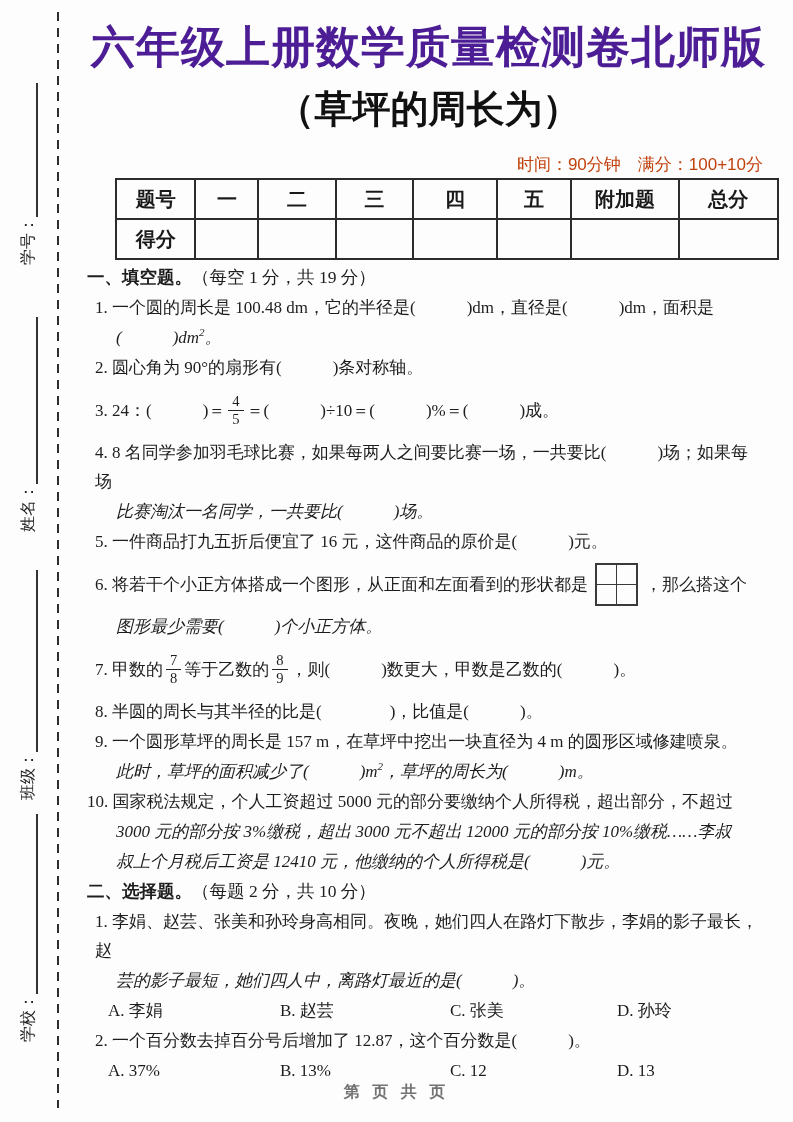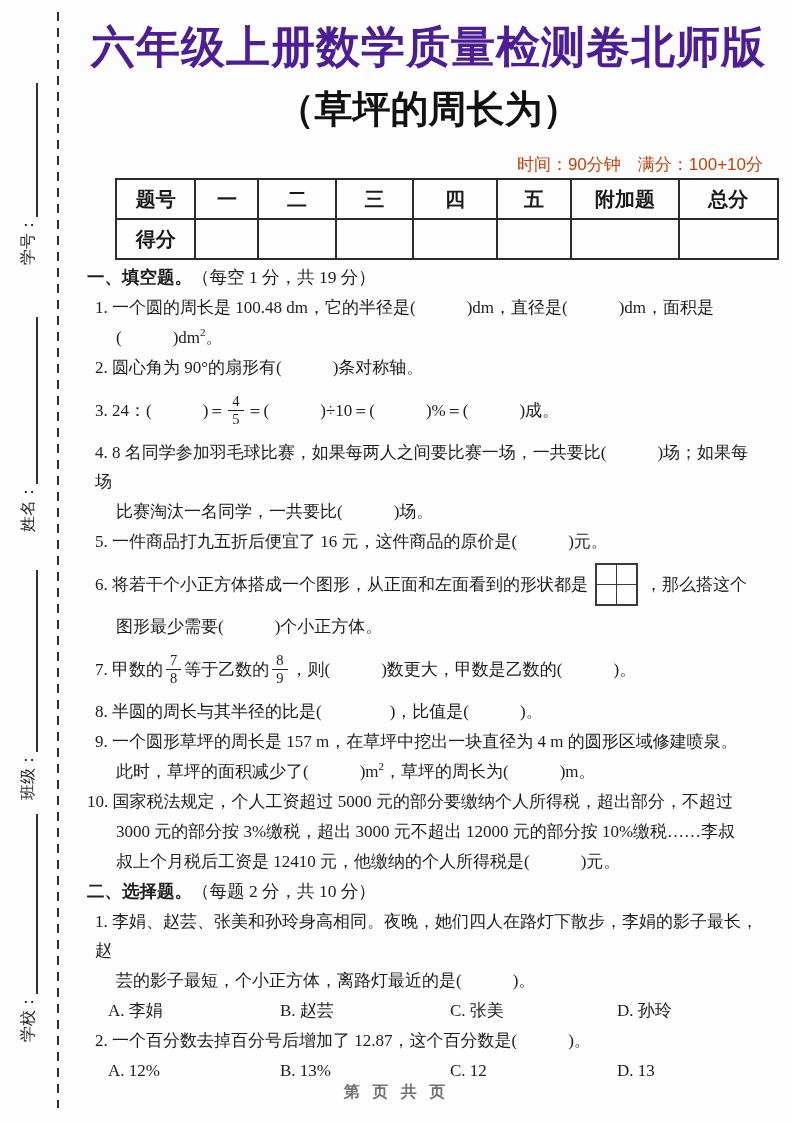--- a/index.html
+++ b/index.html
@@ -56,21 +56,21 @@
   }
   .score-table td { border: 2px solid #2c2c2c; text-align: center; height: 40px; }
   
   .content {
     position: absolute; left: 95px; top: 262px; width: 670px;
     font-size: 17px; line-height: 29px; color: #1d1d1d;
   }
   .content p { margin: 1px 0; }
   .sec { font-size: 17.5px; margin-left: -8px !important; }
   .sec b { font-family: "Liberation Sans", sans-serif; font-weight: 800; text-align: right; }
-  .cont { padding-left: 21px; }
+  .cont { padding-left: 21px; font-style: italic; }
   .outdent { margin-left: -8px !important; }
   .tall { display: flex; align-items: center; height: 54px; white-space: nowrap; }
   .frac {
     display: inline-flex; flex-direction: column; align-items: center;
     font-size: 14.5px; line-height: 1.15; margin: 0 3px; vertical-align: middle;
   }
   .frac .num { border-bottom: 1.5px solid #222; padding: 0 4px; }
   .grid2x2 {
     display: inline-grid; grid-template-columns: 1fr 1fr;
     width: 43px; height: 43px; flex: none;
@@ -210,31 +210,31 @@
     <p>9. 一个圆形草坪的周长是 157 m，在草坪中挖出一块直径为 4 m 的圆形区域修建喷泉。</p>
     <p class="cont"><span>此时，草坪的面积减少了(　　　)m</span><sup>2</sup><span>，草坪的周长为(　　　)m。</span></p>
 
     <p class="outdent">10. 国家税法规定，个人工资超过 5000 元的部分要缴纳个人所得税，超出部分，不超过</p>
     <p class="cont">3000 元的部分按 3%缴税，超出 3000 元不超出 12000 元的部分按 10%缴税……李叔</p>
     <p class="cont">叔上个月税后工资是 12410 元，他缴纳的个人所得税是(　　　)元。</p>
 
     <p class="sec"><b>二、选择题。</b><span>（每题 2 分，共 10 分）</span></p>
 
     <p>1. 李娟、赵芸、张美和孙玲身高相同。夜晚，她们四人在路灯下散步，李娟的影子最长，赵</p>
-    <p class="cont">芸的影子最短，个小正方体，离路灯最近的是(　　　)。</p>
+    <p class="cont">芸的影子最短，她们四人中，离路灯最近的是(　　　)。</p>
     <div class="opts">
       <span>A. 李娟</span>
       <span>B. 赵芸</span>
       <span>C. 张美</span>
       <span>D. 孙玲</span>
     </div>
 
     <p>2. 一个百分数去掉百分号后增加了 12.87，这个百分数是(　　　)。</p>
     <div class="opts">
-      <span>A. 12%</span>
+      <span>A. 37%</span>
       <span>B. 13%</span>
       <span>C. 12</span>
       <span>D. 13</span>
     </div>
 
   </main>
 
   <div class="footer">第 页 共 页</div>
 
 </div>

